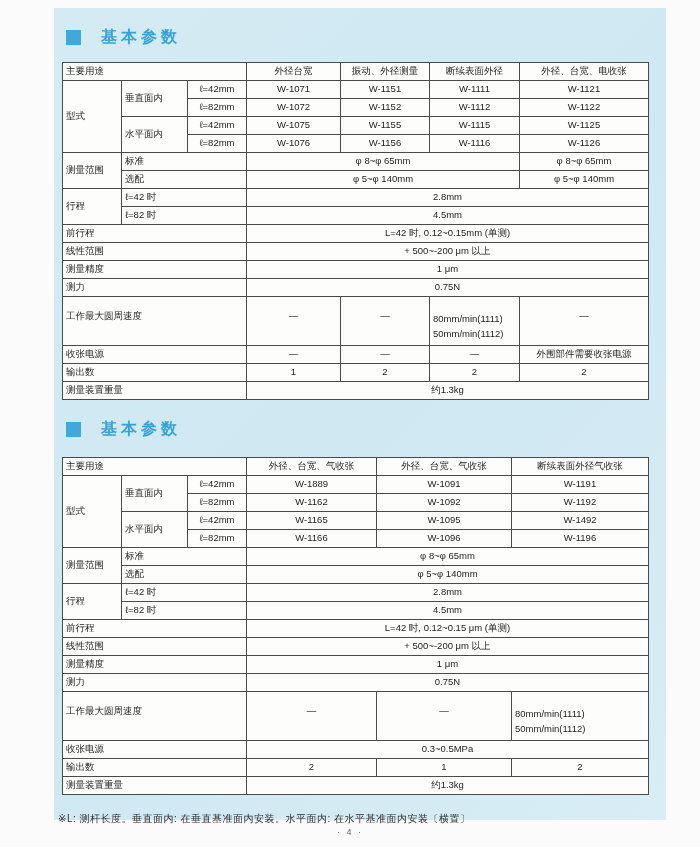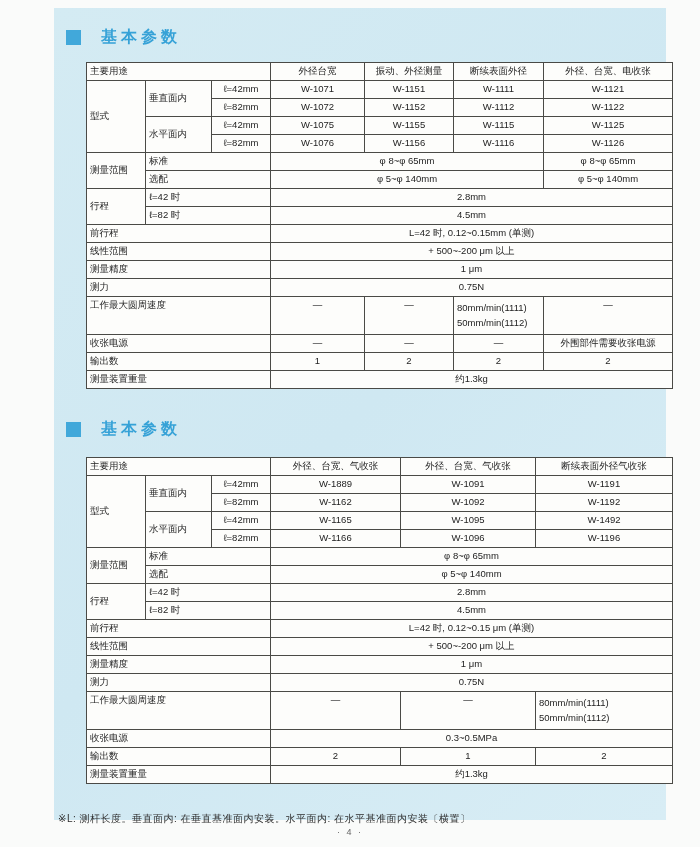--- a/index.html
+++ b/index.html
@@ -13,32 +13,32 @@
     position:absolute;left:54px;top:8px;width:612px;height:812px;
     background:linear-gradient(135deg,#d4ebf3 0%,#cfe8f2 50%,#d8edf5 100%);
   }
   .section-title{
     position:absolute;display:flex;align-items:center;gap:20px;
     color:#36a2d7;font-size:16px;font-weight:bold;letter-spacing:4px;
   }
   .sq{width:15px;height:15px;background:#41a8da;flex:0 0 auto;}
   table.spec{
     position:absolute;border-collapse:collapse;table-layout:fixed;
-    background:#fdfdfb;width:586px;margin-left:24px;
+    background:#fdfdfb;width:586px;
   }
   table.spec td{
     border:1px solid #4a4a46;
     font-size:9.5px;color:#232323;
     height:17px;line-height:1.15;
     padding:0 3px;vertical-align:middle;
     overflow:hidden;white-space:nowrap;
   }
   td.lbl{text-align:left;padding-left:6px;}
   td.ctr{text-align:center;}
-  tr.speed td{height:34px;vertical-align:top;padding-top:3px;}
+  tr.speed td{height:34px;vertical-align:top;padding-top:14px;}
   .ln{height:15px;line-height:15px;text-align:left;}
   .footnote{
     position:absolute;left:58px;top:812px;width:600px;
     font-size:10px;color:#2e2e2e;letter-spacing:0.5px;
   }
   .pagenum{
     position:absolute;left:0;top:827px;width:700px;text-align:center;
     font-size:9px;color:#666;letter-spacing:2px;
   }
 </style>

